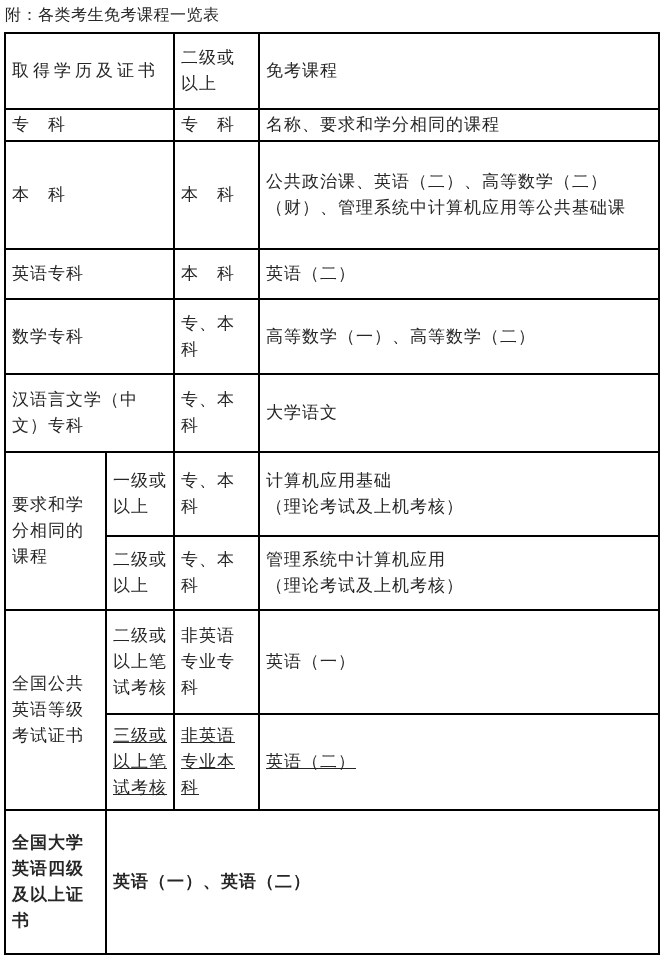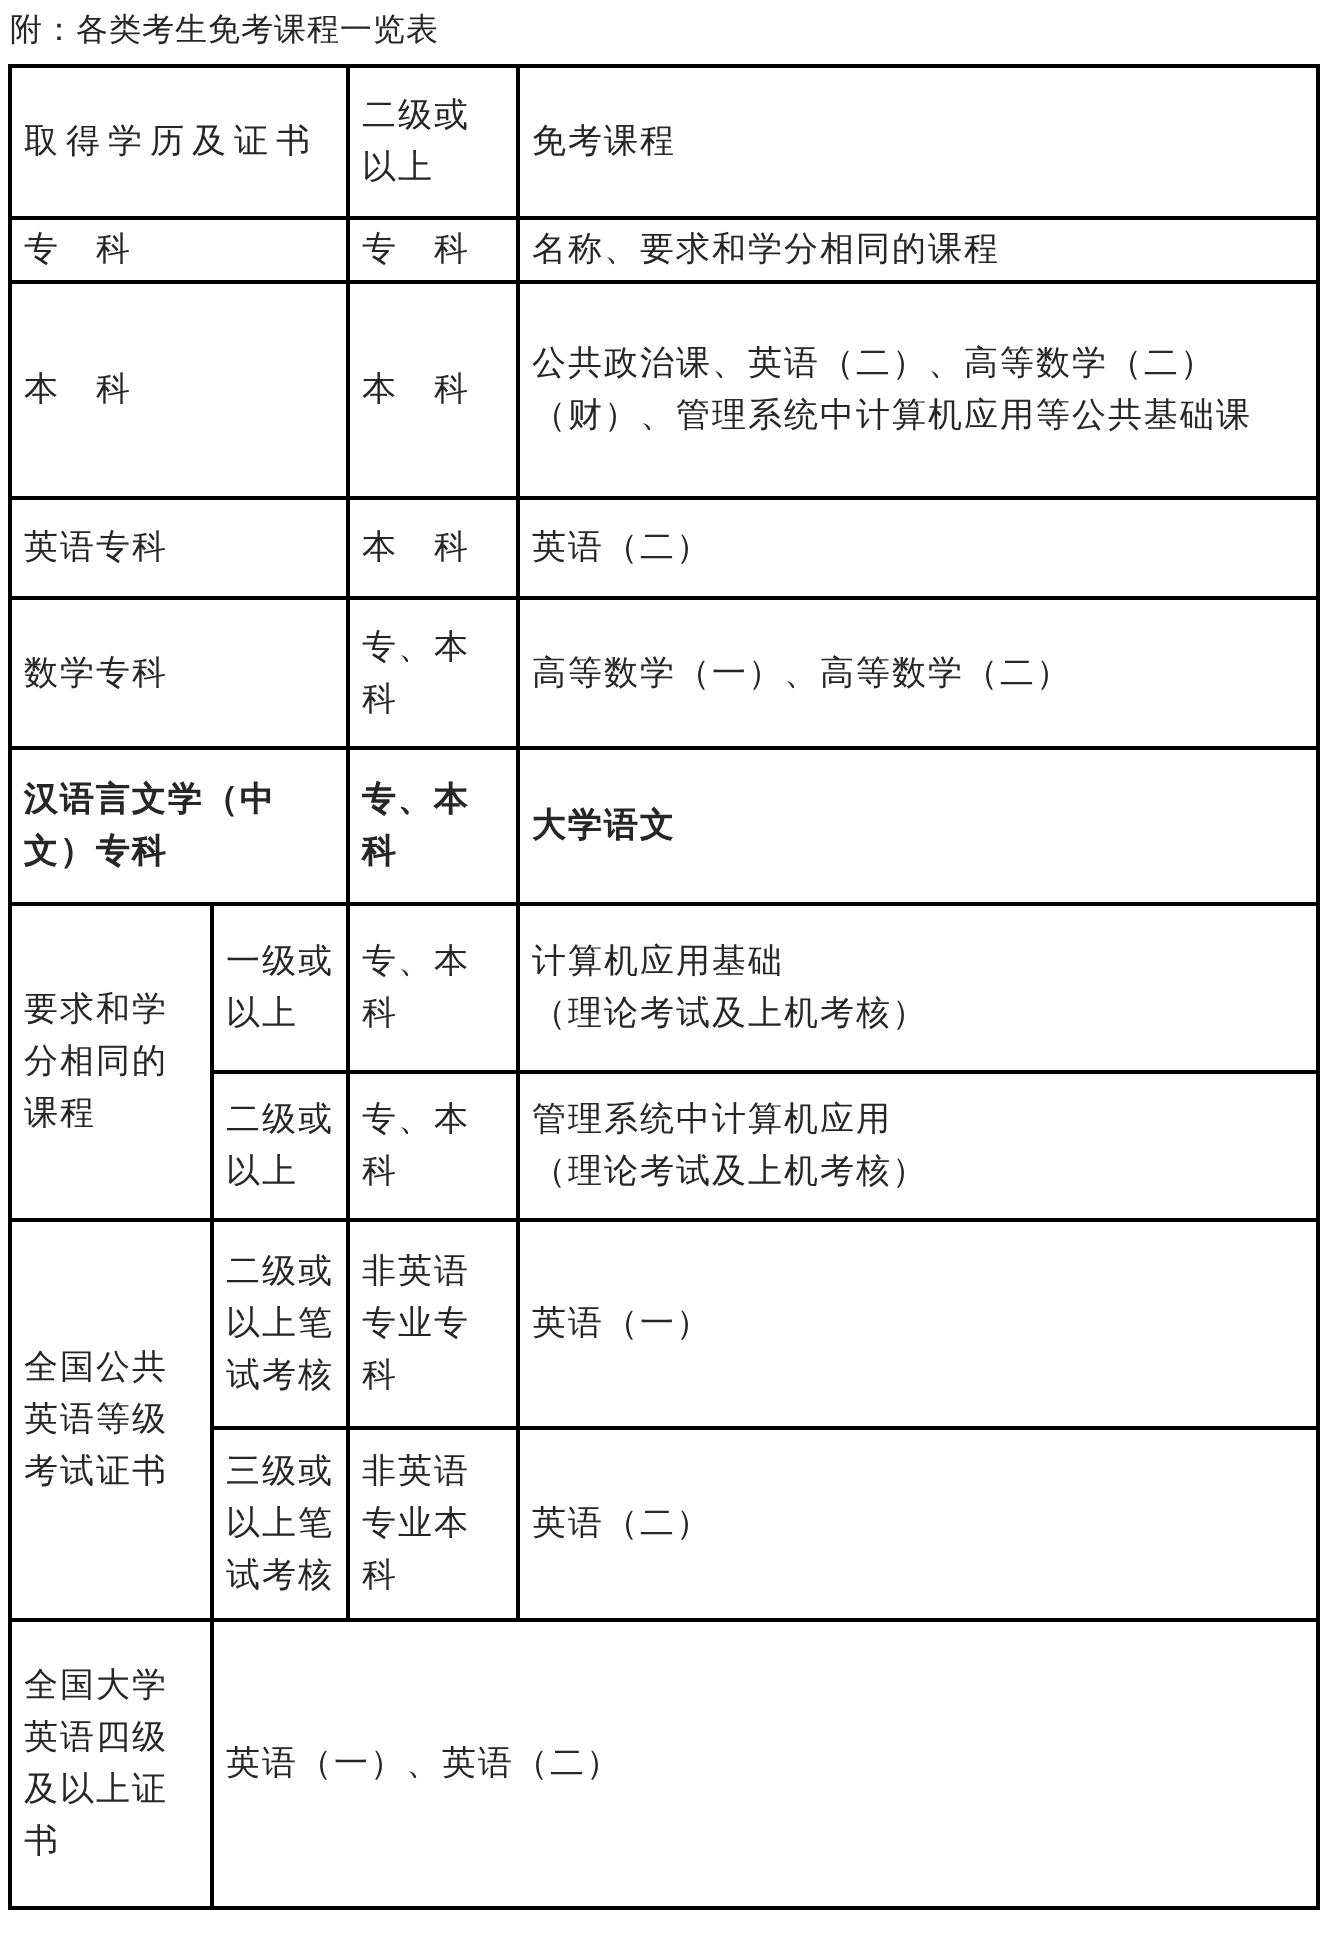--- a/index.html
+++ b/index.html
@@ -28,26 +28,26 @@
     vertical-align:middle;
     text-align:left;
     overflow:hidden;
   }
   td.spread{letter-spacing:4px;border-radius:30px;}
   tr.h-header{height:76px;}
   tr.h-zk{height:32px;}
   tr.h-bk{height:108px;}
   tr.h-yyzk{height:50px;}
   tr.h-sxzk{height:75px;}
-  tr.h-hyy{height:78px;font-weight:bold;}
+  tr.h-hyy{height:78px;}
   tr.h-ncre1{height:84px;}
   tr.h-ncre2{height:74px;}
   tr.h-pets1{height:104px;}
-  tr.h-pets2{height:96px;}
-  tr.h-cet{height:144px;}
+  tr.h-pets2{height:96px;text-decoration:underline;}
+  tr.h-cet{height:144px;font-weight:bold;}
 </style>
 </head>
 <body>
 
 <div class="page">
 
   <div class="doc-title">附：各类考生免考课程一览表</div>
 
   <table class="exemption">
     <colgroup>

